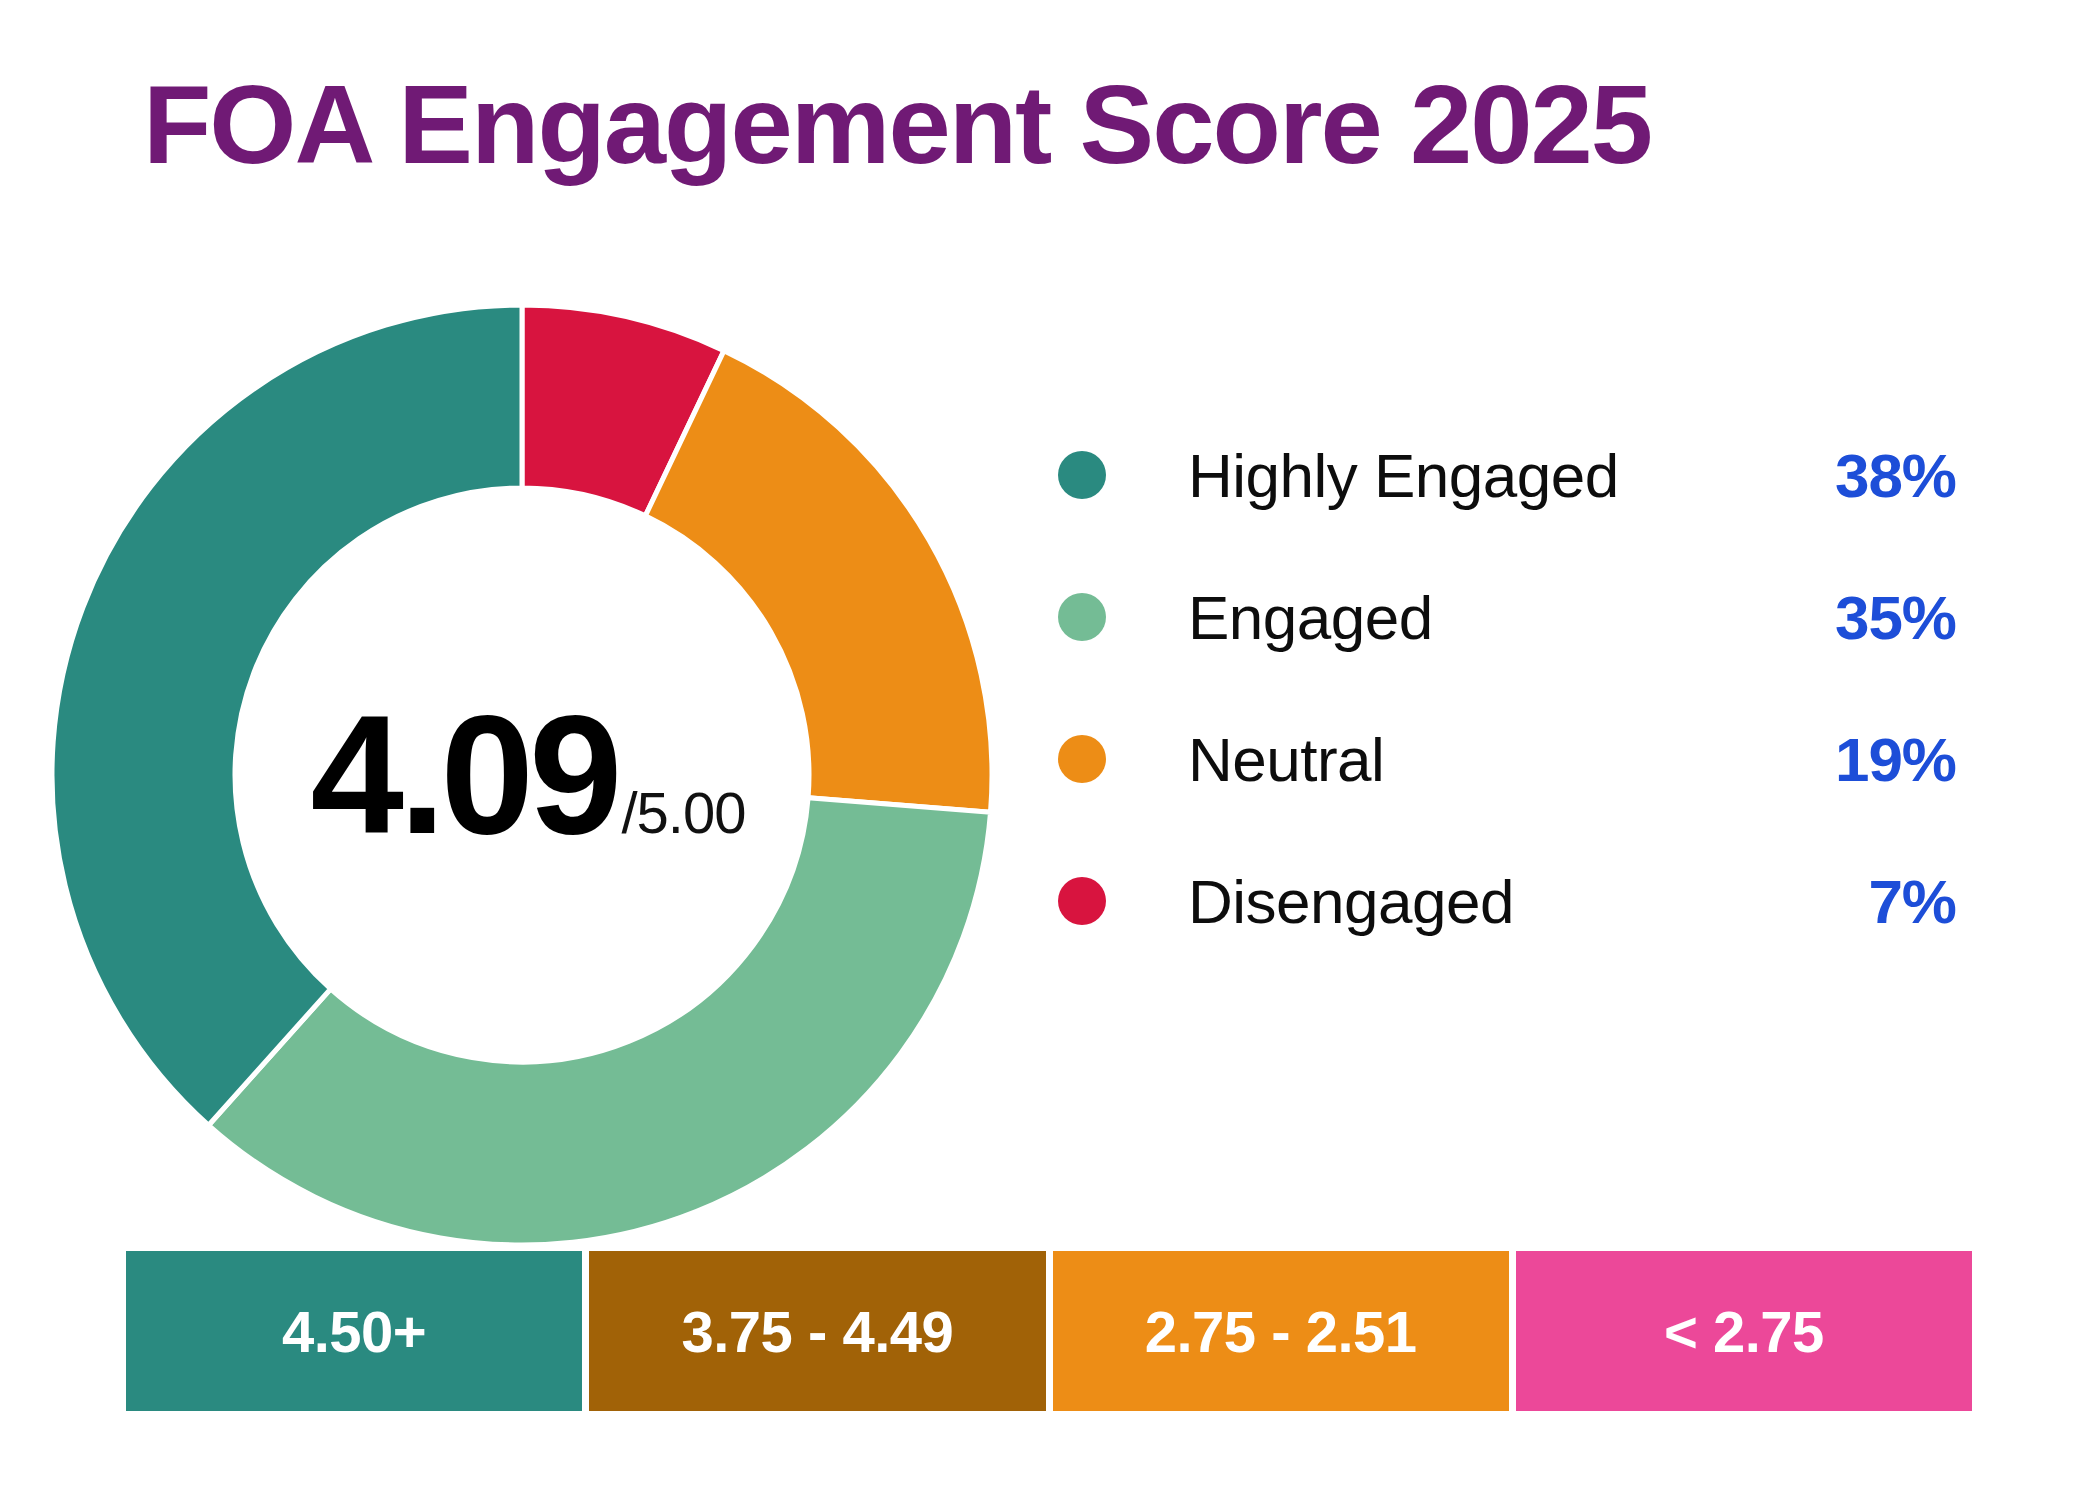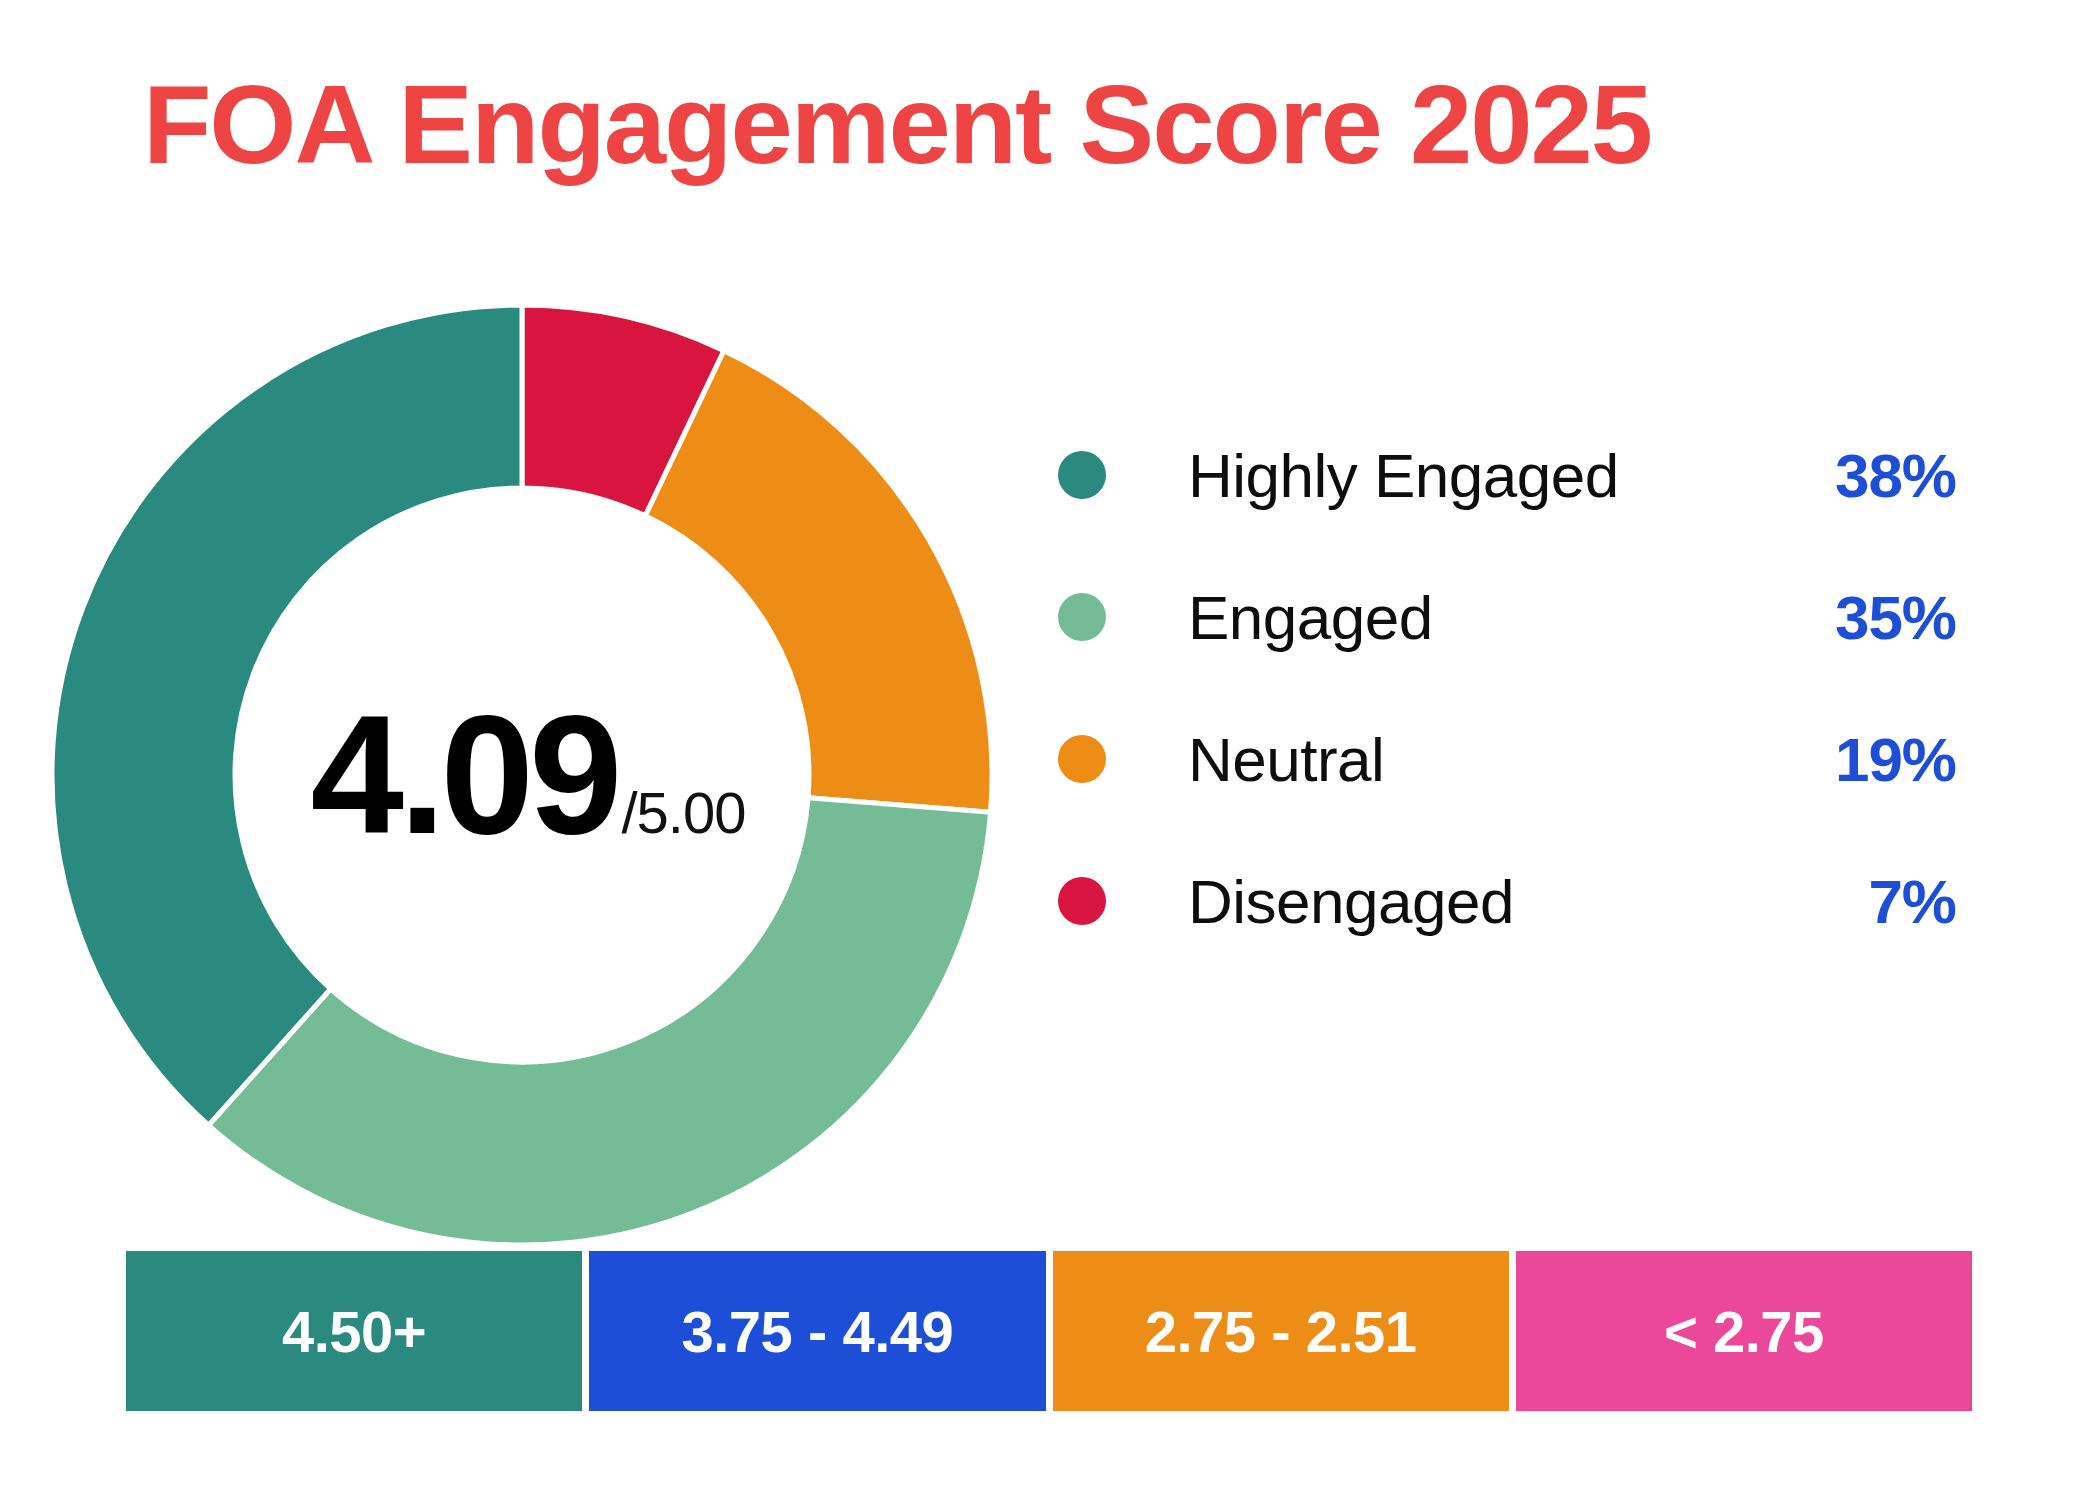--- a/index.html
+++ b/index.html
@@ -22,21 +22,21 @@
   
   #chart-title {
     position: absolute;
     left: 0;
     top: 66px;
     width: 1794px;
     text-align: center;
     font-size: 112px;
     font-weight: 700;
     letter-spacing: -2px;
-    color: #ef4444;
+    color: #701a75;
     line-height: 1.05;
     white-space: nowrap;
   }
 
   
   #donut-wrap {
     position: absolute;
     left: 46px;
     top: 299px;
     width: 952px;
@@ -187,21 +187,21 @@
         <span class="legend-dot" style="background: rgb(216, 20, 63);"></span>
         <span class="legend-label">Disengaged</span>
         <span class="legend-pct">7%</span>
       </div>
     </div>
 
   <div id="scale-bar">
       <div class="scale-band" style="background: rgb(42, 138, 128);">
         <span class="scale-band-label">4.50+</span>
       </div>
-      <div class="scale-band" style="background: #1d4ed8;">
+      <div class="scale-band" style="background: #a16207;">
         <span class="scale-band-label">3.75 - 4.49</span>
       </div>
       <div class="scale-band" style="background: rgb(237, 141, 22);">
         <span class="scale-band-label">2.75 - 2.51</span>
       </div>
       <div class="scale-band" style="background: #ec4899;">
         <span class="scale-band-label">&lt; 2.75</span>
       </div>
     </div>
 

